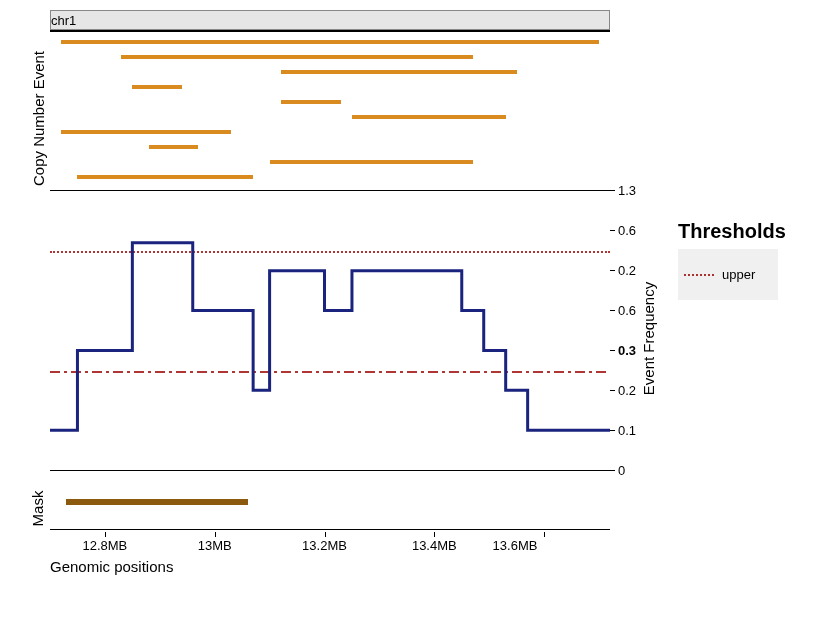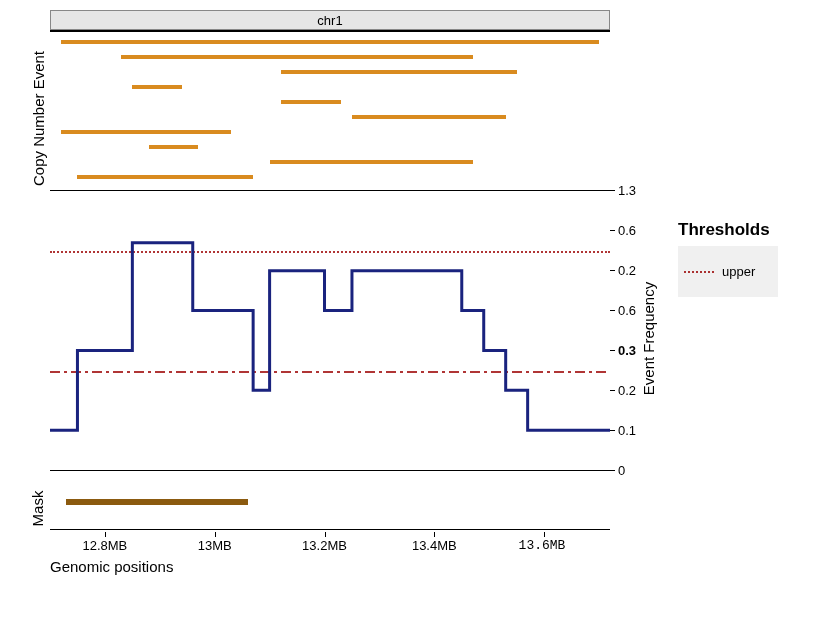--- a/index.html
+++ b/index.html
@@ -30,21 +30,21 @@
   .plot-col {
     flex: 0 0 560px;
     position: relative;
   }
   .strip {
     height: 20px;
     background: #e6e6e6;
     border: 1px solid #888;
     display: flex;
     align-items: center;
-    justify-content: center;
+    justify-content: flex-start;
     font-size: 13px;
   }
   .panel {
     border-top: 1px solid #000;
     position: relative;
     background: #fff;
   }
   .panel-top { height: 160px; border-top: 2px solid #000; }
   .panel-mid { height: 280px; }
   .panel-bot { height: 60px; border-bottom: 1px solid #000; }
@@ -101,21 +101,21 @@
     white-space: nowrap;
     font-size: 15px;
   }
   .legend {
     flex: 0 0 170px;
     padding-left: 18px;
     padding-top: 210px;
   }
   .legend-title {
     font-weight: bold;
-    font-size: 17px;
+    font-size: 20px;
     margin-bottom: 6px;
   }
   .legend-row {
     display: flex;
     align-items: center;
     background: #f0f0f0;
     padding: 18px 6px;
     margin-bottom: 2px;
     width: 100px;
   }
@@ -190,21 +190,21 @@
       <div class="xlabel">Genomic positions</div>
     <div class="xtick" style="left: 54.902px;"></div>
         <div class="xticklabel" style="left: 54.902px;">12.8MB</div>
         <div class="xtick" style="left: 164.706px;"></div>
         <div class="xticklabel" style="left: 164.706px;">13MB</div>
         <div class="xtick" style="left: 274.51px;"></div>
         <div class="xticklabel" style="left: 274.51px;">13.2MB</div>
         <div class="xtick" style="left: 384.314px;"></div>
         <div class="xticklabel" style="left: 384.314px;">13.4MB</div>
         <div class="xtick" style="left: 494.118px;"></div>
-        <div class="xticklabel" style="left: 492px; font-family: Liberation Mono, monospace;">13.6MB</div>
+        <div class="xticklabel" style="left: 465px;">13.6MB</div>
       </div>
   </div>
 
   <div class="right-axis" id="right-axis">
     <div class="ylabel2" style="left:-22px; top:320px; width:120px; text-align:center;">Event Frequency</div>
   <div class="ytick" style="top: 460px;"></div>
       <div class="yticklabel" style="top: 460px;">0</div>
       <div class="ytick" style="top: 420px;"></div>
       <div class="yticklabel" style="top: 420px;">0.1</div>
       <div class="ytick" style="top: 380px;"></div>

